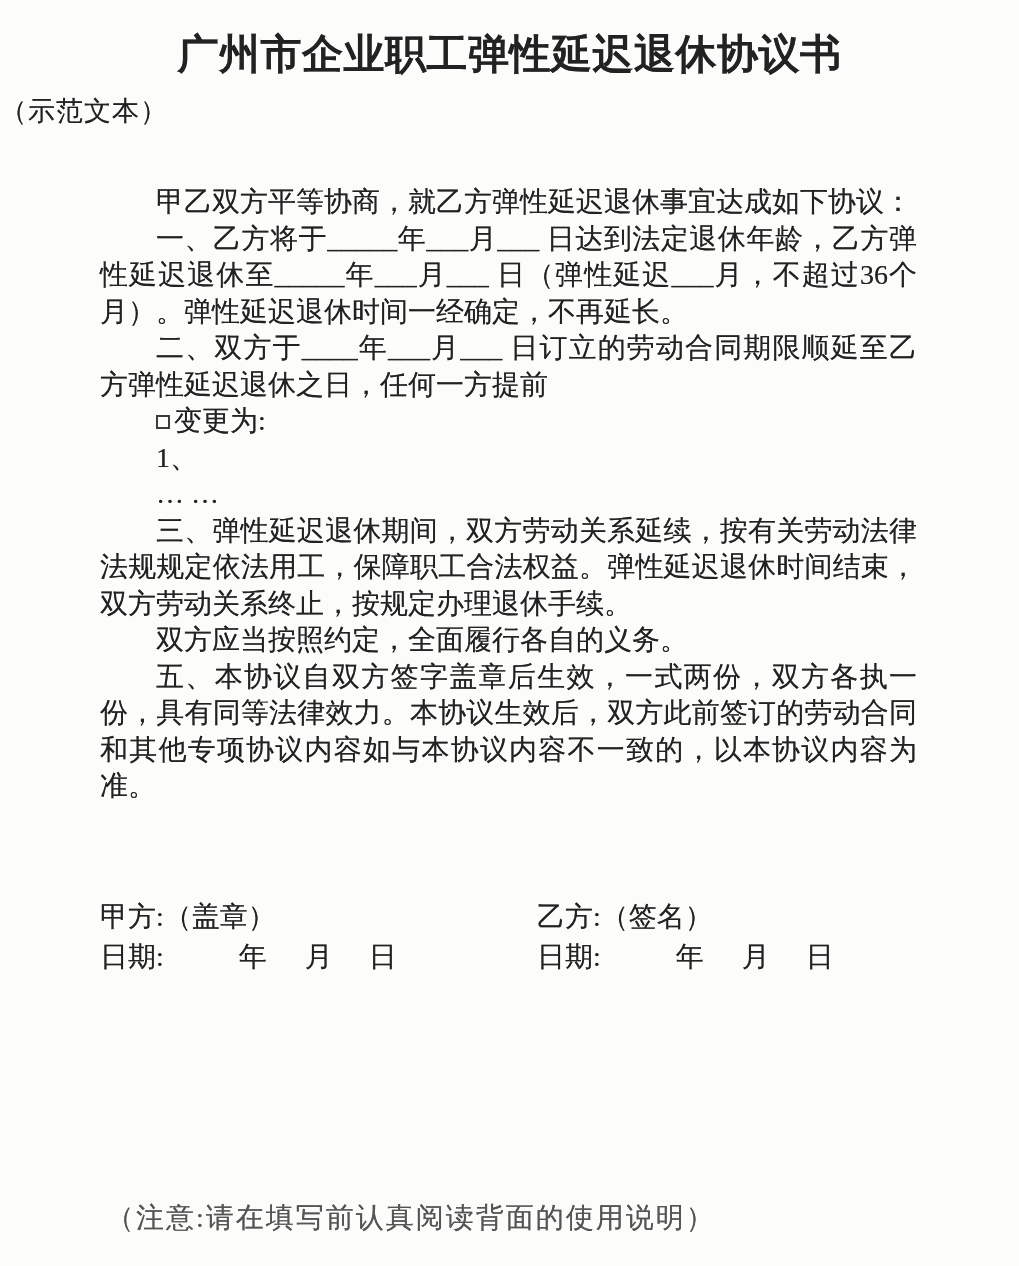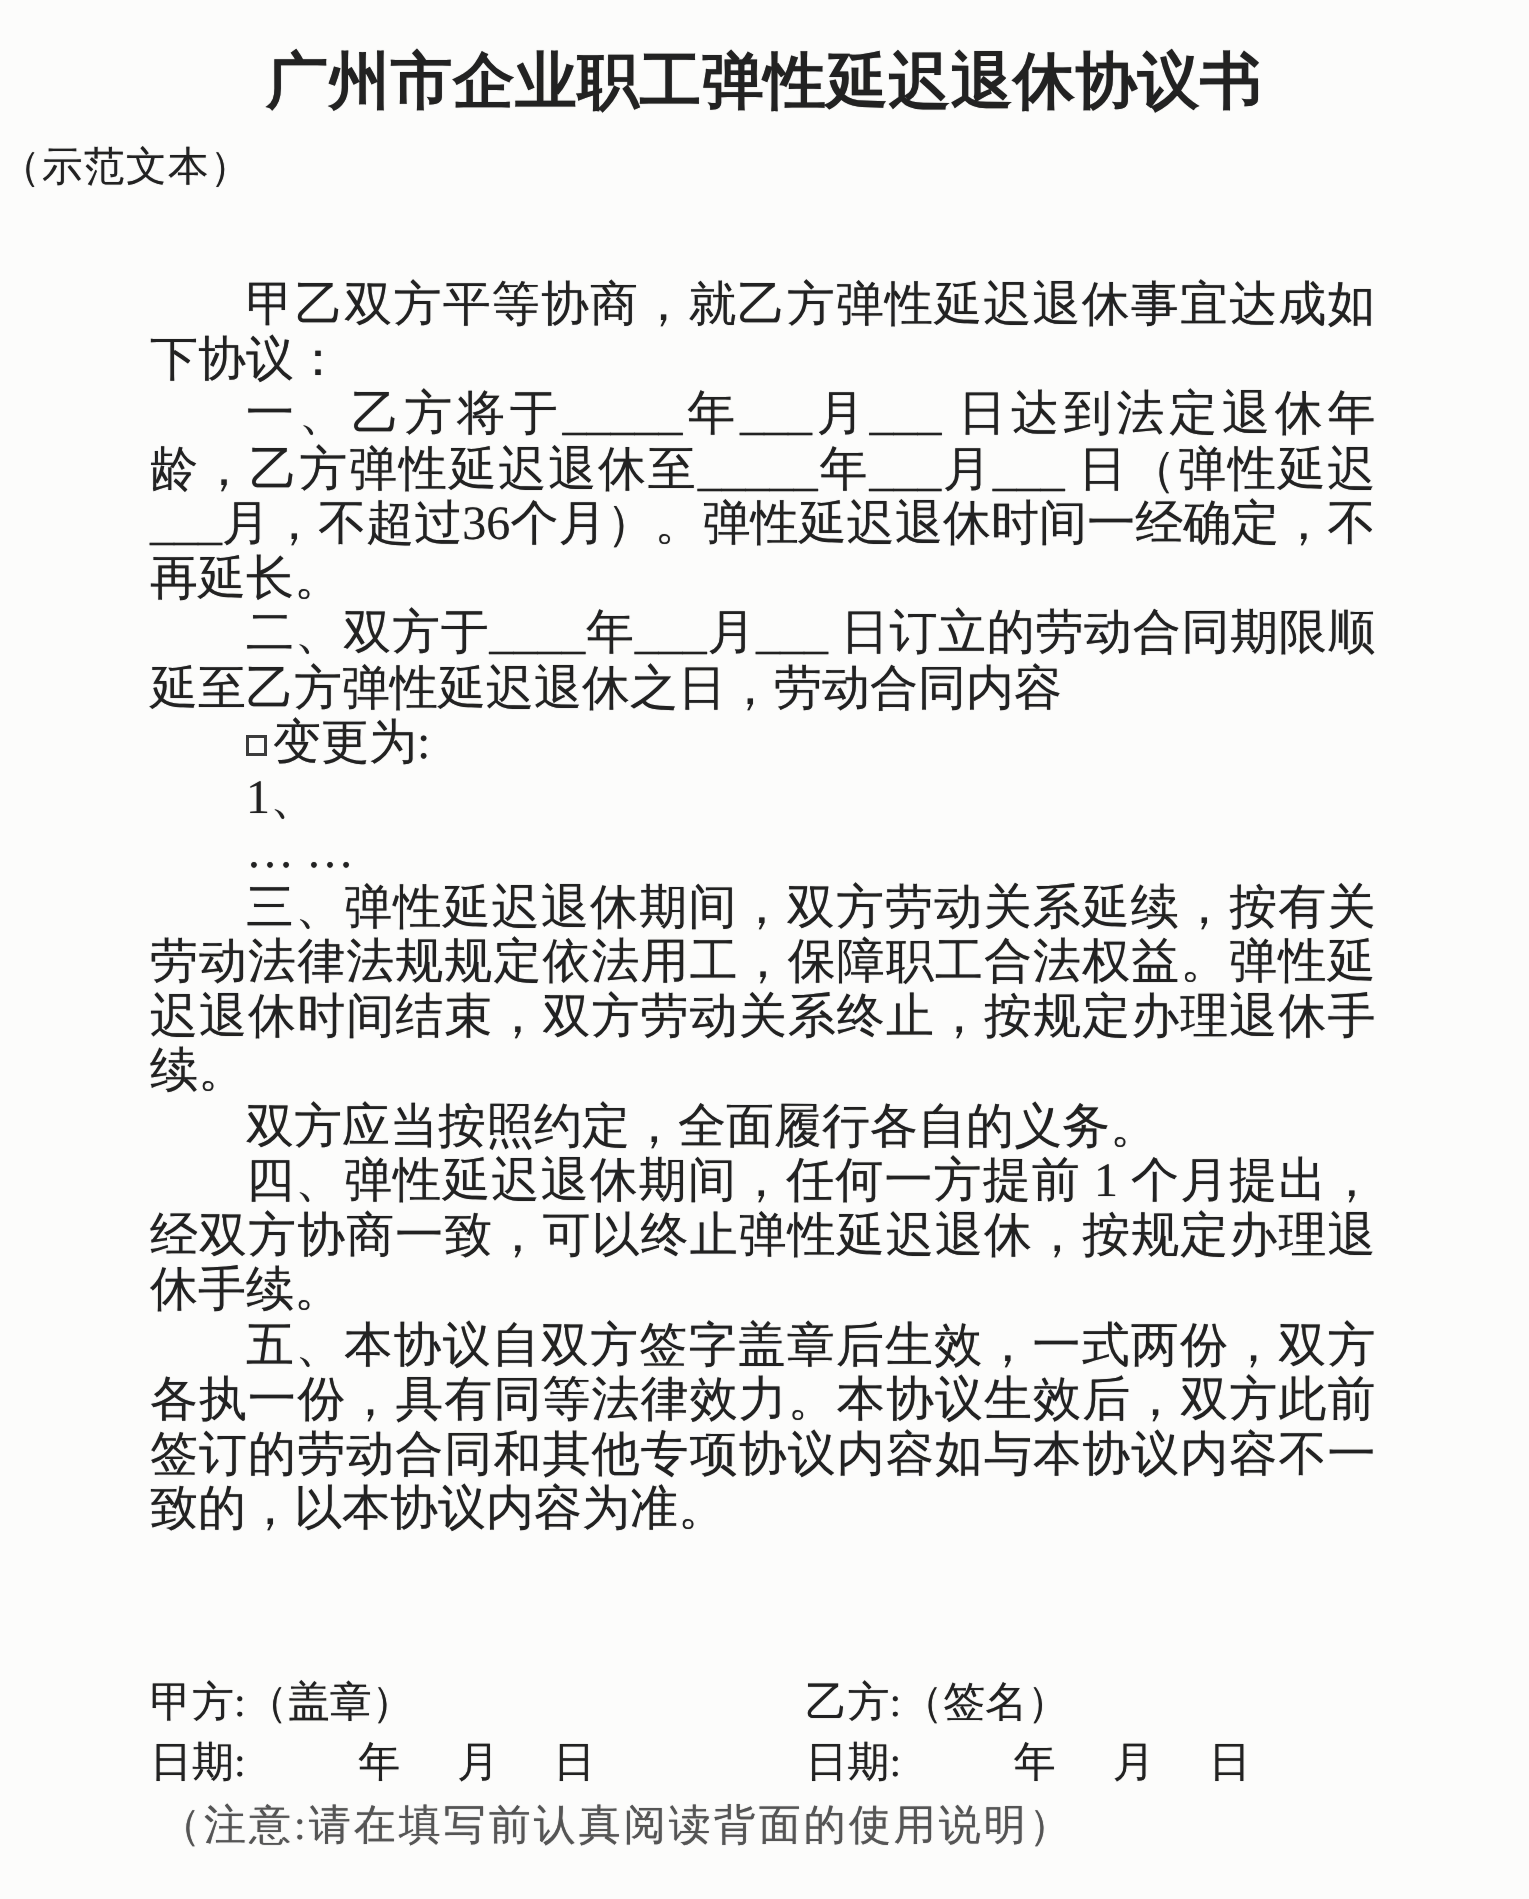--- a/index.html
+++ b/index.html
@@ -30,21 +30,21 @@
   }
   .doc-subtitle {
     margin-top: 16px;
     font-size: 27px;
     line-height: 34px;
     text-align: left;
     letter-spacing: 1px;
   }
   .doc-body {
     margin: 56px 102px 0 100px;
-    font-size: 32px;
+    font-size: 28px;
     line-height: 36.5px;
     text-align: justify;
   }
   .doc-body p {
     margin: 0;
     text-indent: 2em;
   }
   .option-line {
     margin: 0;
     padding-left: 2em;
@@ -99,33 +99,32 @@
 
 <div class="page">
 
   <h1 class="doc-title">广州市企业职工弹性延迟退休协议书</h1>
 
   <div class="doc-subtitle">（示范文本）</div>
 
   <div class="doc-body">
     <p>甲乙双方平等协商，就乙方弹性延迟退休事宜达成如下协议：</p>
     <p>一、乙方将于_____年___月___ 日达到法定退休年龄，乙方弹性延迟退休至_____年___月___ 日（弹性延迟___月，不超过36个月）。弹性延迟退休时间一经确定，不再延长。</p>
-    <p>二、双方于____年___月___ 日订立的劳动合同期限顺延至乙方弹性延迟退休之日，劳动合同内容</p>
+    <p>二、双方于____年___月___ 日订立的劳动合同期限顺延至乙方弹性延迟退休之日，任何一方提前</p>
 
 
     <div class="option-line">
       <span class="checkbox"></span><span>变更为:</span>
     </div>
 
     <div class="plain-line">1、</div>
     <div class="plain-line">… …</div>
 
     <p>三、弹性延迟退休期间，双方劳动关系延续，按有关劳动法律法规规定依法用工，保障职工合法权益。弹性延迟退休时间结束，双方劳动关系终止，按规定办理退休手续。</p>
     <p>双方应当按照约定，全面履行各自的义务。</p>
-    <p>四、弹性延迟退休期间，任何一方提前 1 个月提出，经双方协商一致，可以终止弹性延迟退休，按规定办理退休手续。</p>
     <p>五、本协议自双方签字盖章后生效，一式两份，双方各执一份，具有同等法律效力。本协议生效后，双方此前签订的劳动合同和其他专项协议内容如与本协议内容不一致的，以本协议内容为准。</p>
   </div>
 
   <div class="signatures">
     <div class="sig-row">
       <div class="sig-col-a">甲方:（盖章）</div>
       <div class="sig-col-b">乙方:（签名）</div>
     </div>
     <div class="sig-row">
       <div class="sig-col-a date-line">

